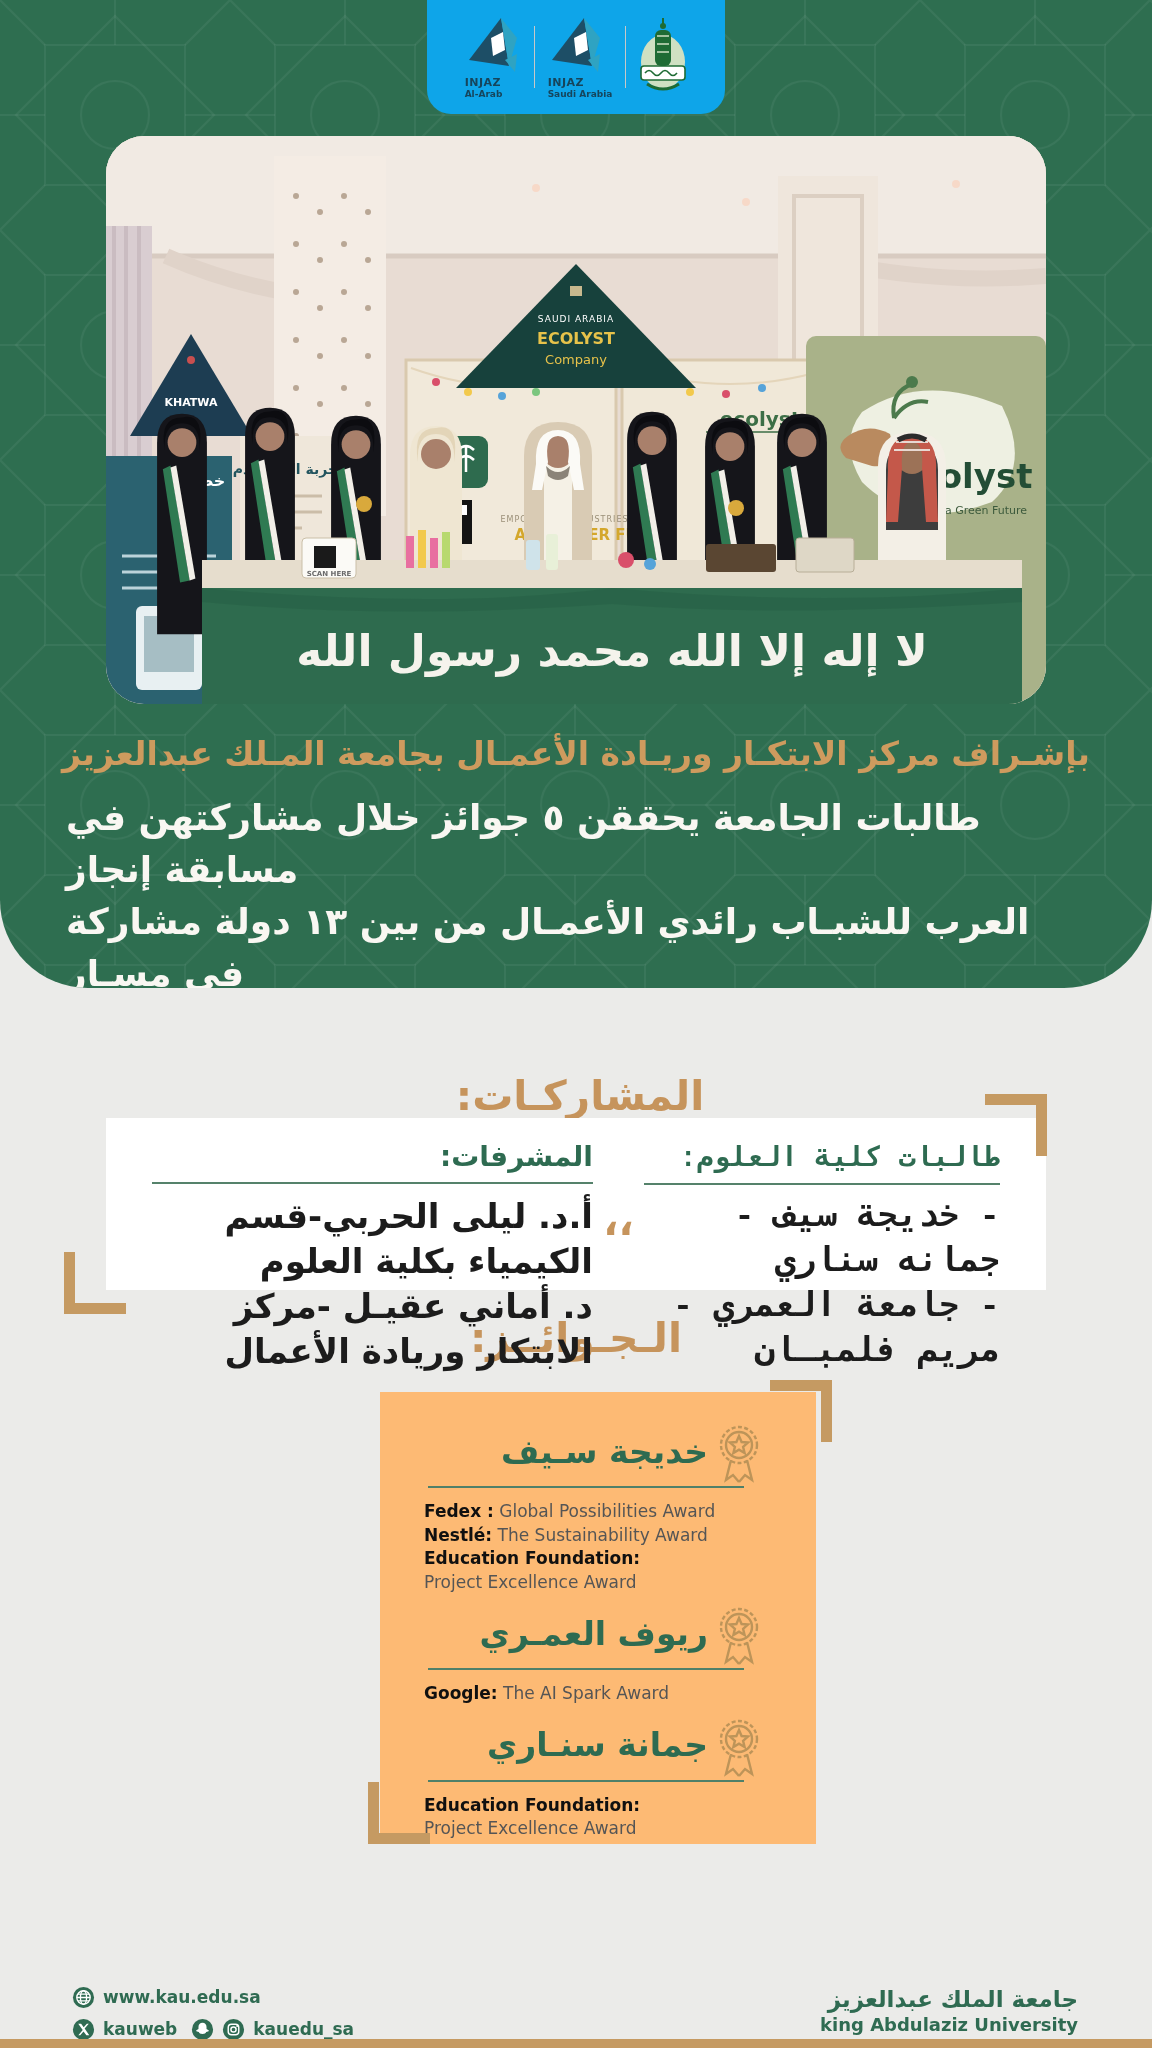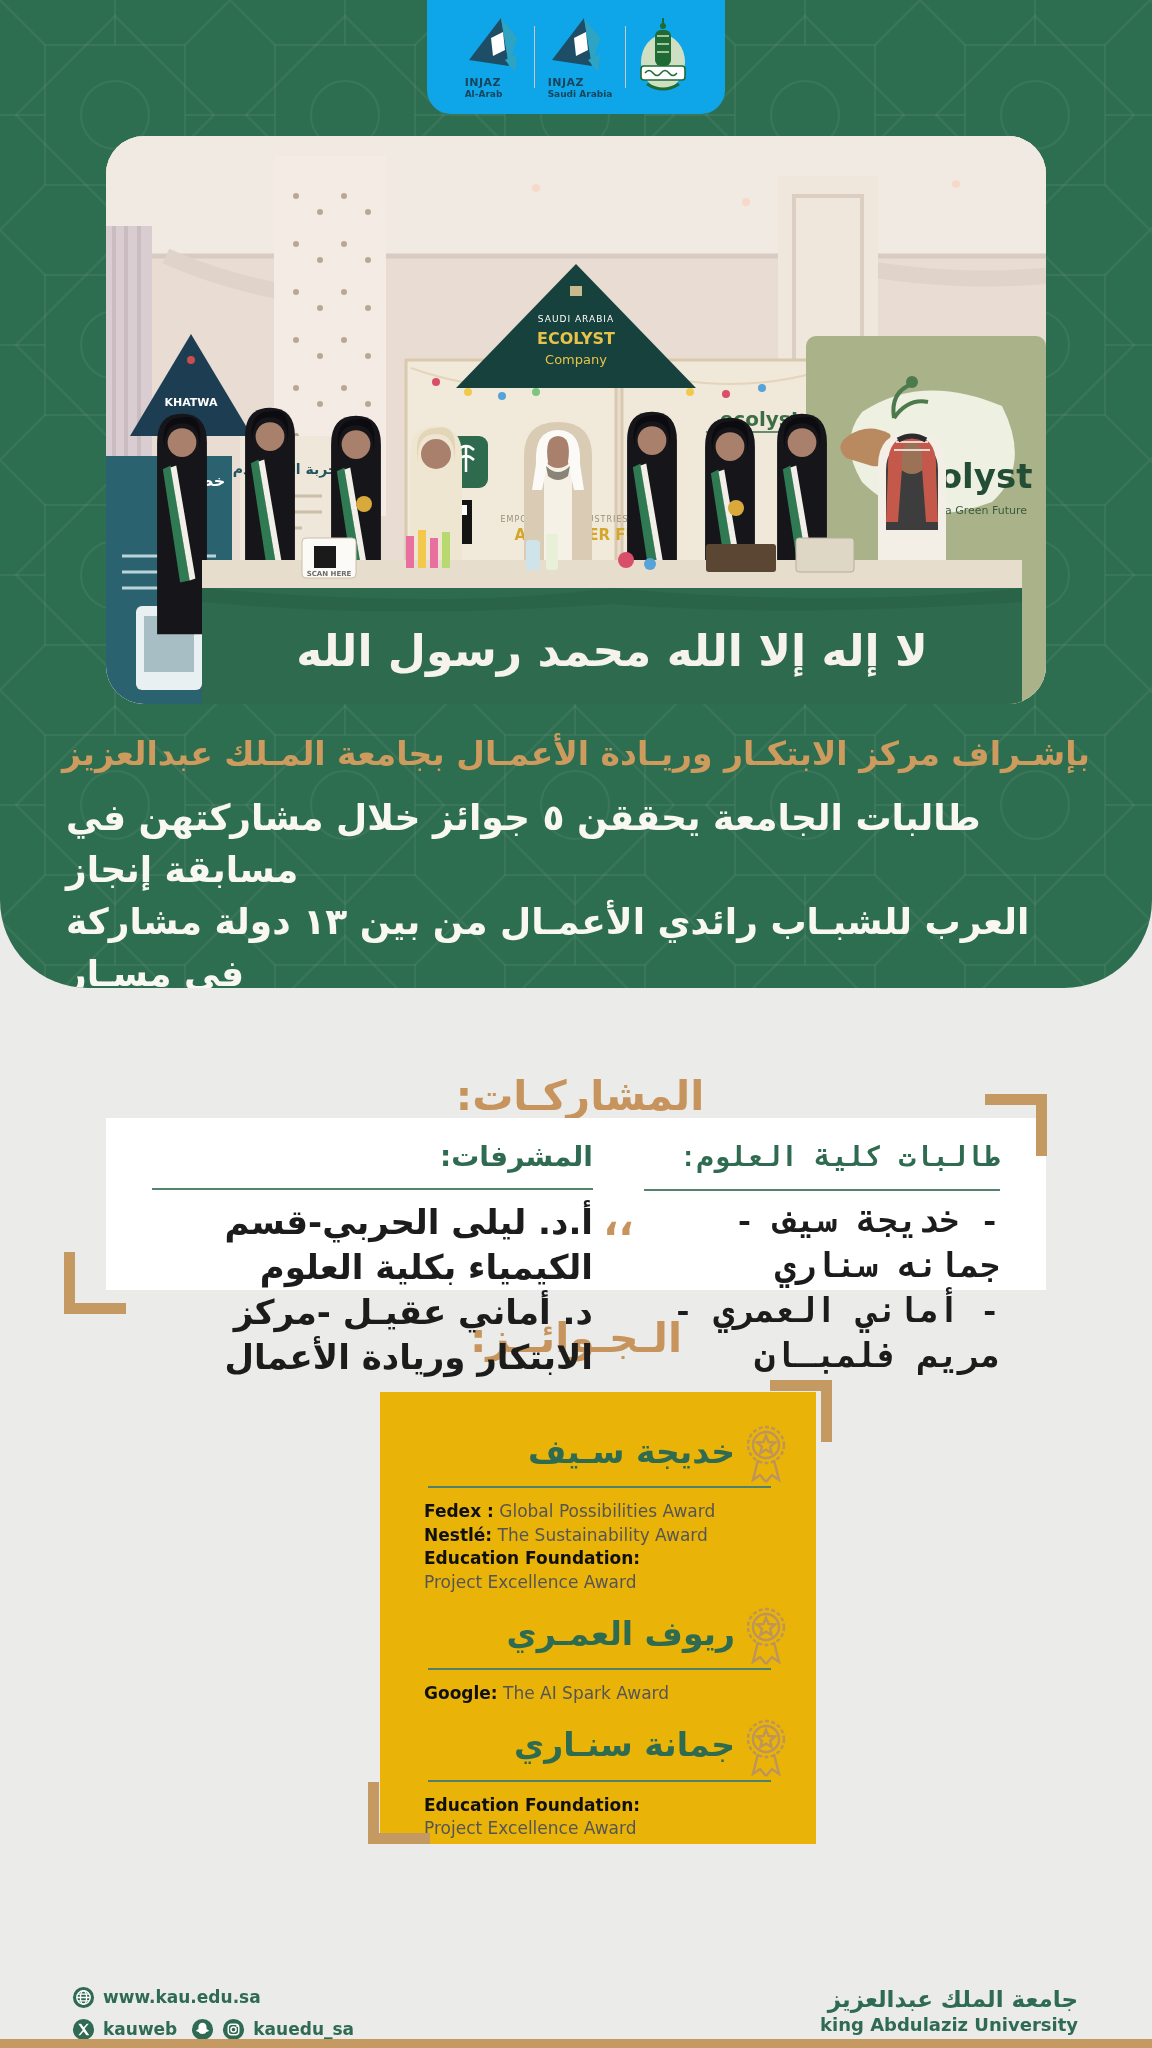--- a/index.html
+++ b/index.html
@@ -37,33 +37,33 @@
   .sec-title { position:absolute; width:100%; text-align:center; direction:rtl;
                color:#C6945C; font-size:41px; font-weight:bold; }
 
   
   .p-card { position:absolute; left:106px; top:1118px; width:940px; height:172px;
             background:#ffffff; z-index:2; display:flex; direction:rtl;
             padding:22px 46px 18px 46px; gap:8px; }
   .p-col { display:flex; flex-direction:column; }
   .p-col.students { width:42%;font-family:Liberation Mono, monospace; }
   .p-col.sups { width:52%; }
-  .p-head { color:#2E6B51; font-size:28px; font-weight:bold; padding-bottom:15px;
+  .p-head { color:#2E6B51; font-size:28px; font-weight:bold; padding-bottom:9px;
             border-bottom:2px solid #55826B; }
   .p-rows { margin-top:10px; color:#1c1c1c; font-size:34px; font-weight:bold; line-height:45px; }
   .p-quote { flex:1; display:flex; align-items:center; justify-content:center;
              color:#C6945C; font-size:40px; font-weight:bold; padding-top:30px; }
 
   .bracket { position:absolute; width:62px; height:62px; z-index:3; }
   .bracket.tr { border-top:11px solid #C59A62; border-right:11px solid #C59A62; }
   .bracket.bl { border-bottom:11px solid #C59A62; border-left:11px solid #C59A62; }
 
   
   .a-card { position:absolute; left:380px; top:1392px; width:436px; height:452px;
-            background:#eab308; z-index:2; padding:30px 41px 20px 44px; }
+            background:#fdba74; z-index:2; padding:30px 68px 20px 44px; }
   .award-entry { margin-bottom:10px; }
   .name-row { display:flex; justify-content:flex-end; align-items:center; gap:6px; }
   .award-name { direction:rtl; color:#2E6B51; font-size:33px; font-weight:bold;
                 padding-bottom:4px; }
   .medal { margin-right:-16px; flex:0 0 auto; }
   .a-rule { border-bottom:2px solid #4F8069; margin:2px 4px 12px 4px; }
   .a-lines { font-size:17px; color:#555555; line-height:23.5px; }
   .a-lines b { color:#101010; }
 
   
@@ -314,21 +314,21 @@
   <div class="sec-title" style="top:1072px;padding-left:8px;">المشاركـات:</div>
 
   <div class="bracket tr" style="left:985px; top:1094px;"></div>
   <div class="bracket bl" style="left:64px;  top:1252px;"></div>
 
   <div class="p-card">
     <div class="p-col students">
       <div class="p-head">طالبات كلية العلوم:</div>
       <div class="p-rows">
         <div>- خديجة سيف   -  جمانه سناري</div>
-        <div>- أماني العمري  -  مريم فلمبـان</div>
+        <div>- جامعة العمري  -  مريم فلمبـان</div>
       </div>
     </div>
     <div class="p-quote">،،</div>
     <div class="p-col sups">
       <div class="p-head">المشرفات:</div>
       <div class="p-rows">
         <div>أ.د. ليلى الحربي-قسم الكيمياء بكلية العلوم</div>
         <div>د. أماني عقيـل -مركز الابتكار وريادة الأعمال</div>
       </div>
     </div>

